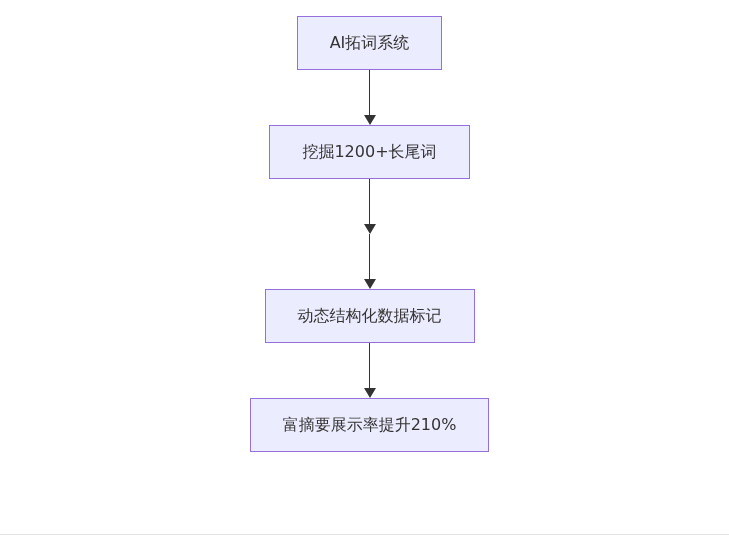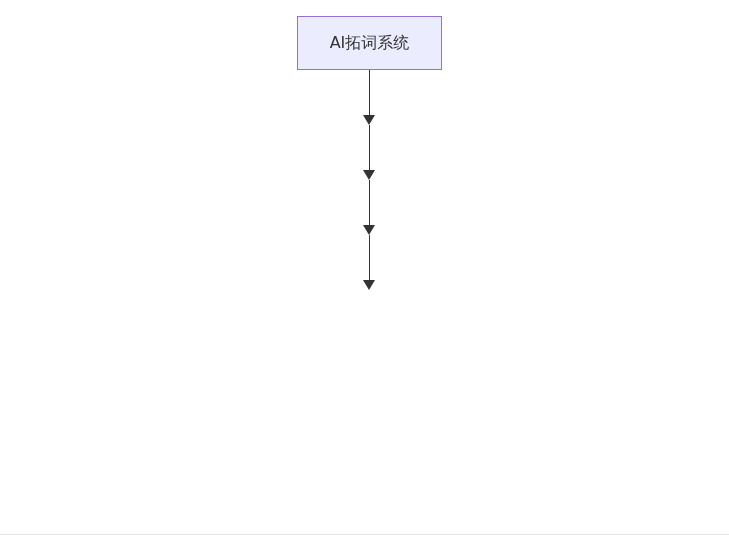--- a/index.html
+++ b/index.html
@@ -88,35 +88,44 @@
 
       <div class="node">
         <span>AI拓词系统</span>
       </div>
 
       <div class="arrow">
         <div class="arrow-line"></div>
         <div class="arrow-head"></div>
       </div>
 
+      <div class="node">
+        <span>挖掘1200+长尾词</span>
+      </div>
 
       <div class="arrow">
         <div class="arrow-line"></div>
         <div class="arrow-head"></div>
       </div>
 
 
       <div class="arrow">
         <div class="arrow-line"></div>
         <div class="arrow-head"></div>
       </div>
 
+      <div class="node">
+        <span>动态结构化数据标记</span>
+      </div>
 
       <div class="arrow">
         <div class="arrow-line"></div>
         <div class="arrow-head"></div>
       </div>
 
+      <div class="node">
+        <span>富摘要展示率提升210%</span>
+      </div>
 
     </div>
   </div>
   <div class="bottom-edge"></div>
 </div>
 
 </body></html>

